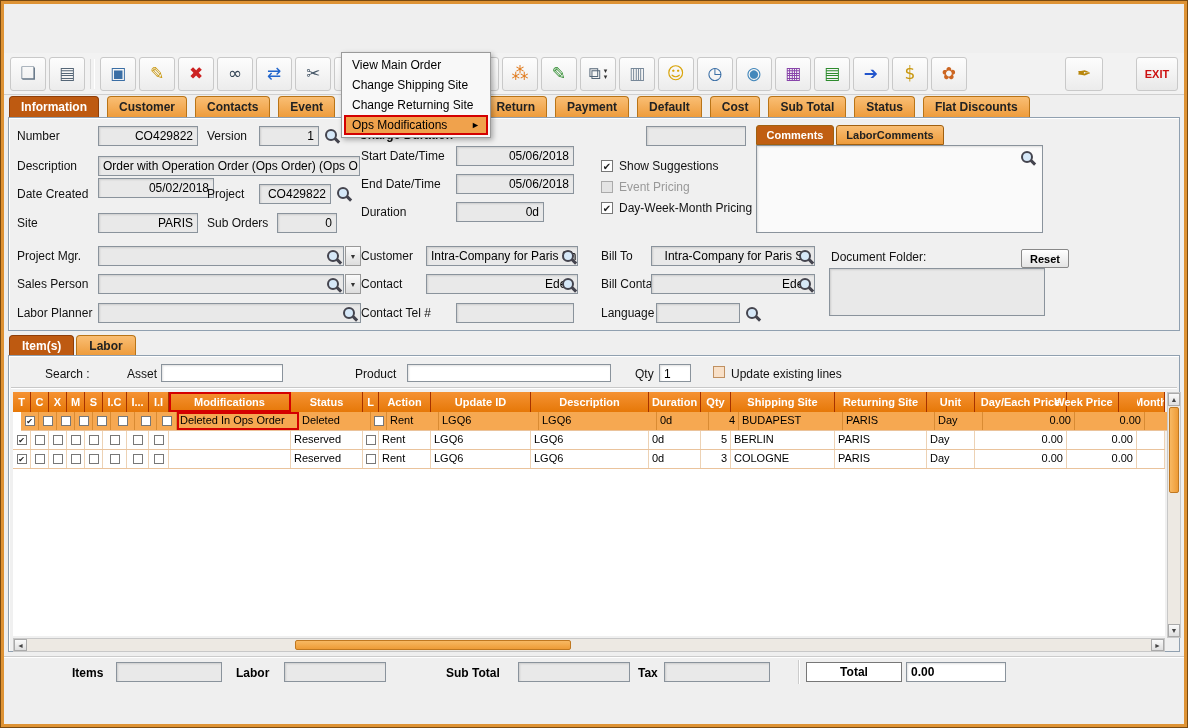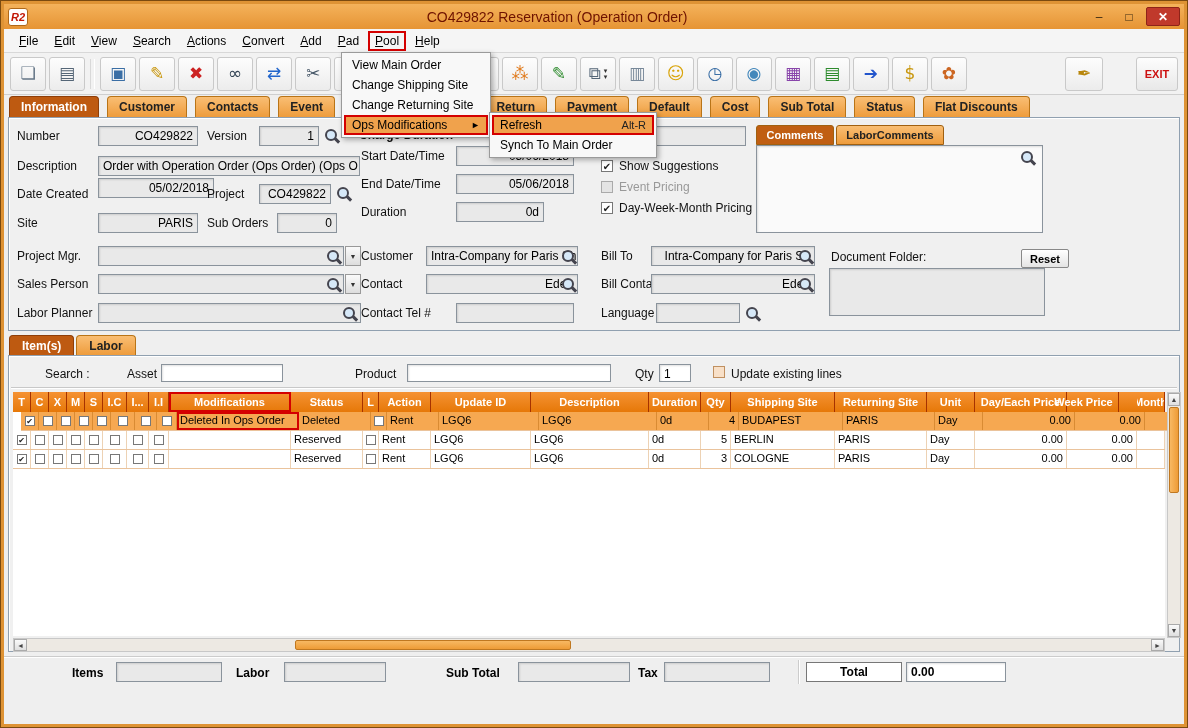--- a/index.html
+++ b/index.html
@@ -104,42 +104,21 @@
 .pmarrow{margin-left:auto;font-size:9px;}
 .pmsc{margin-left:auto;font-size:11px;color:#222;padding-left:10px;}
 
 .annot{outline:2px solid #D40000;outline-offset:-2px;}
 </style>
 </head>
 <body>
 
 <div id="app">
 
-  <div class="titlebar">
-    <div class="applogo">R2</div>
-    <div class="title">CO429822 Reservation (Operation Order)</div>
-    <div class="winbtns">
-      <div class="winbtn">–</div>
-      <div class="winbtn">□</div>
-      <div class="winbtn close">✕</div>
-    </div>
-  </div>
-
-  <div class="menubar" id="menubar">
-      <div class="menu-item">File</div>
-      <div class="menu-item">Edit</div>
-      <div class="menu-item">View</div>
-      <div class="menu-item">Search</div>
-      <div class="menu-item">Actions</div>
-      <div class="menu-item">Convert</div>
-      <div class="menu-item">Add</div>
-      <div class="menu-item">Pad</div>
-      <div class="menu-item annot">Pool</div>
-      <div class="menu-item">Help</div>
-    </div>
+
 
   <div class="toolbar">
     <div id="toolbar-main" style="display:flex;align-items:center;gap:3px;">
         <div class="tbtn">
           <span class="tico" style="color: rgb(102, 119, 136);">❏</span>
         </div>
         <div class="tbtn">
           <span class="tico" style="color: rgb(85, 102, 119);">▤</span>
         </div>
         <div class="tsep"></div>
@@ -533,23 +512,14 @@
         <span class="pmlbl">Change Shipping Site</span>
       </div>
       <div class="pmi">
         <span class="pmlbl">Change Returning Site</span>
       </div>
       <div class="pmi hl annot">
         <span class="pmlbl">Ops Modifications</span>
         <span class="pmarrow">►</span>
       </div>
     </div>
-  <div class="popup" id="submenu">
-      <div class="pmi hl annot">
-        <span class="pmlbl">Refresh</span>
-        <span class="pmsc">Alt-R</span>
-      </div>
-      <div class="pmi">
-        <span class="pmlbl">Synch To Main Order</span>
-      </div>
-    </div>
 
 </div>
 
 </body></html>

